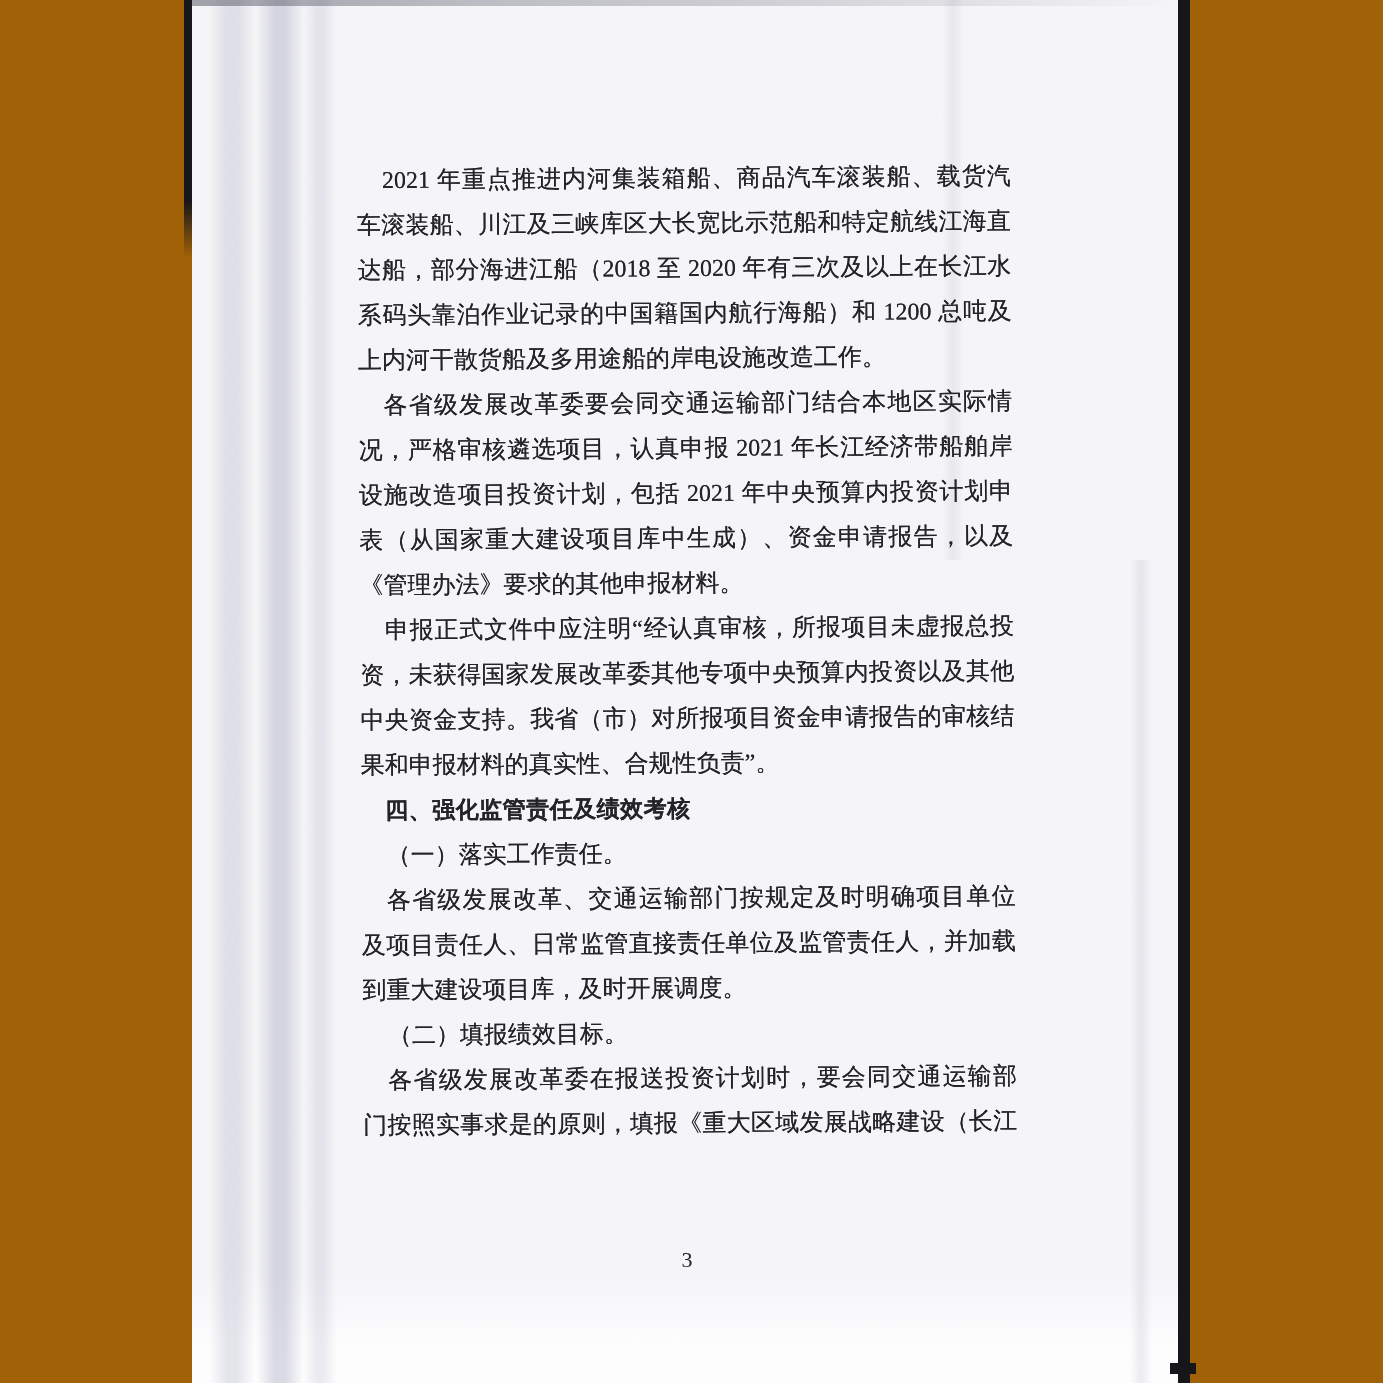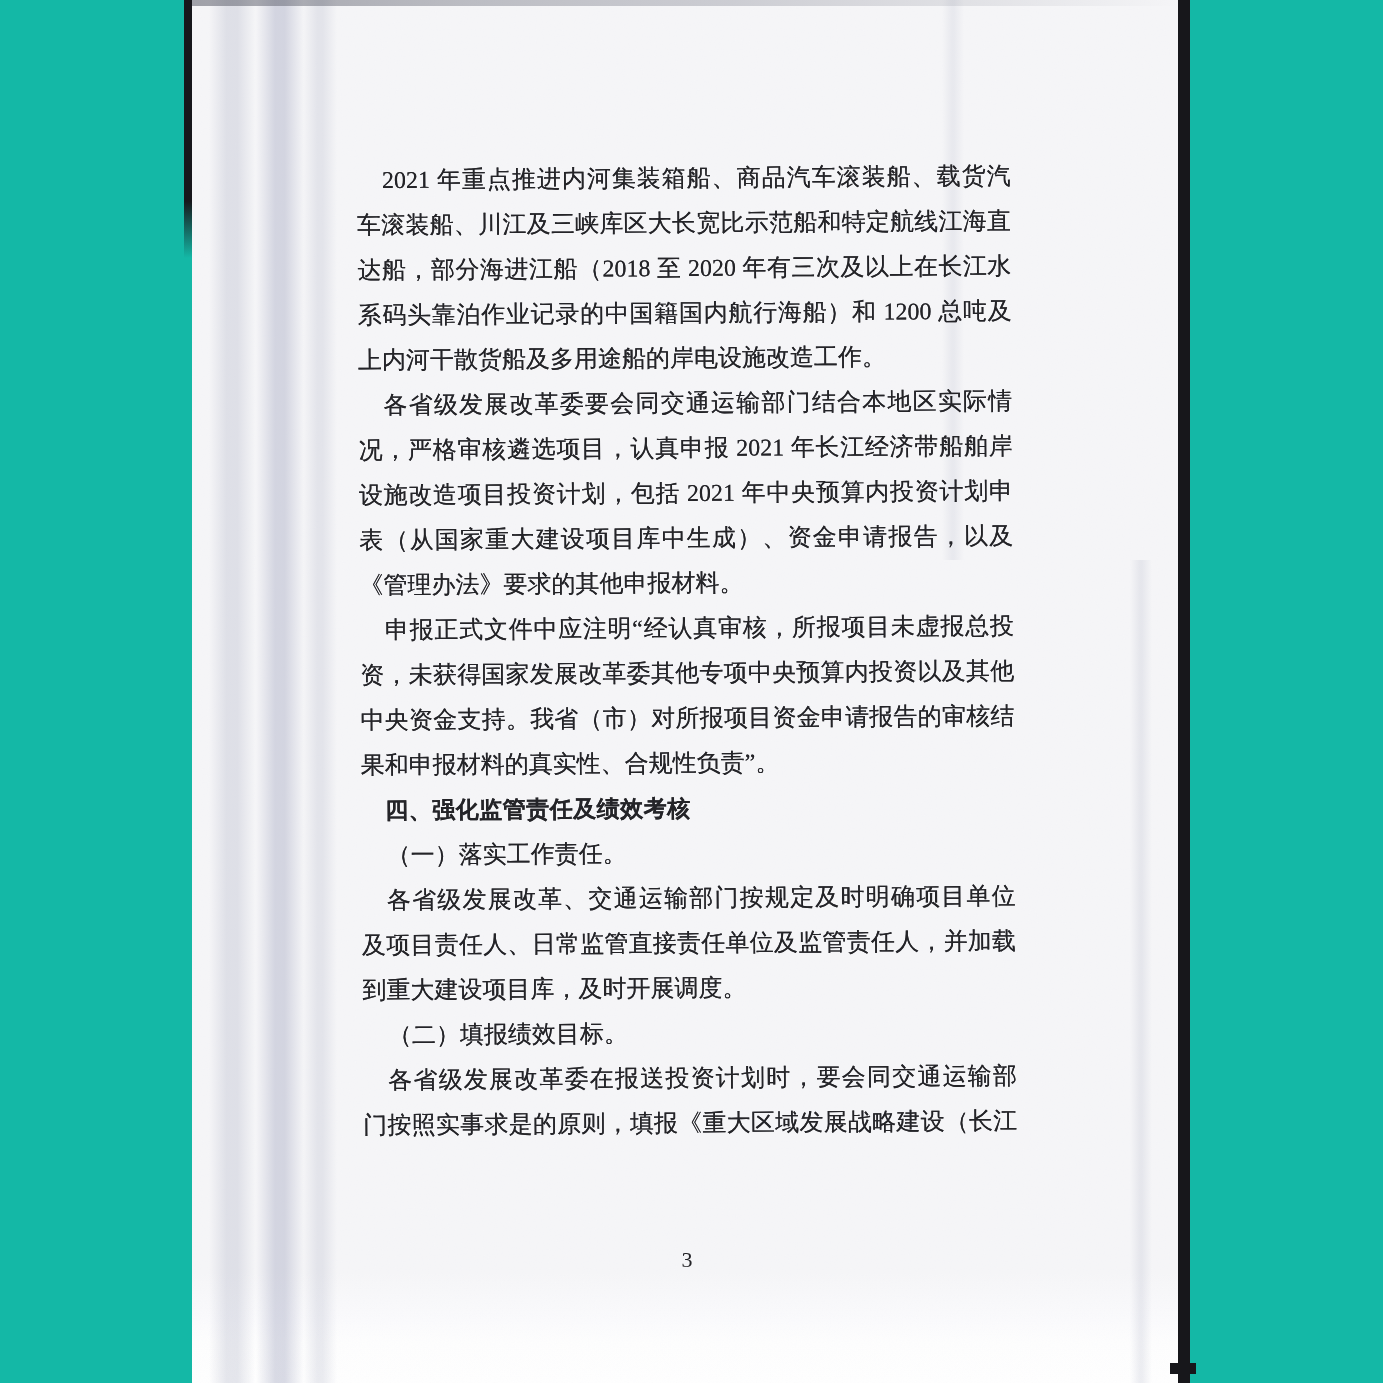--- a/index.html
+++ b/index.html
@@ -1,21 +1,21 @@
 <!DOCTYPE html>
 <html style="--ink: #242428; --paper: #f6f6f8; --edge: #17171b;"><head>
 <meta charset="utf-8">
 <style>
   html,body{margin:0;padding:0;}
   body{
     width:1383px;height:1383px;overflow:hidden;
     background:#ffffff;
     font-family:"Liberation Serif","DejaVu Serif",serif;
   }
-  .canvas{position:relative;width:1383px;height:1383px;background:#14b8a6;}
+  .canvas{position:relative;width:1383px;height:1383px;background:#a16207;}
 
   
   .paper{
     position:absolute;left:192px;top:0;width:986px;height:1383px;
     background:linear-gradient(180deg,
       var(--paper) 0%, var(--paper) 92%,
       #fbfbfd 95.5%, #fefefe 97%, #ffffff 100%);
   }
   .noise{position:absolute;left:192px;top:0;pointer-events:none;}
 

